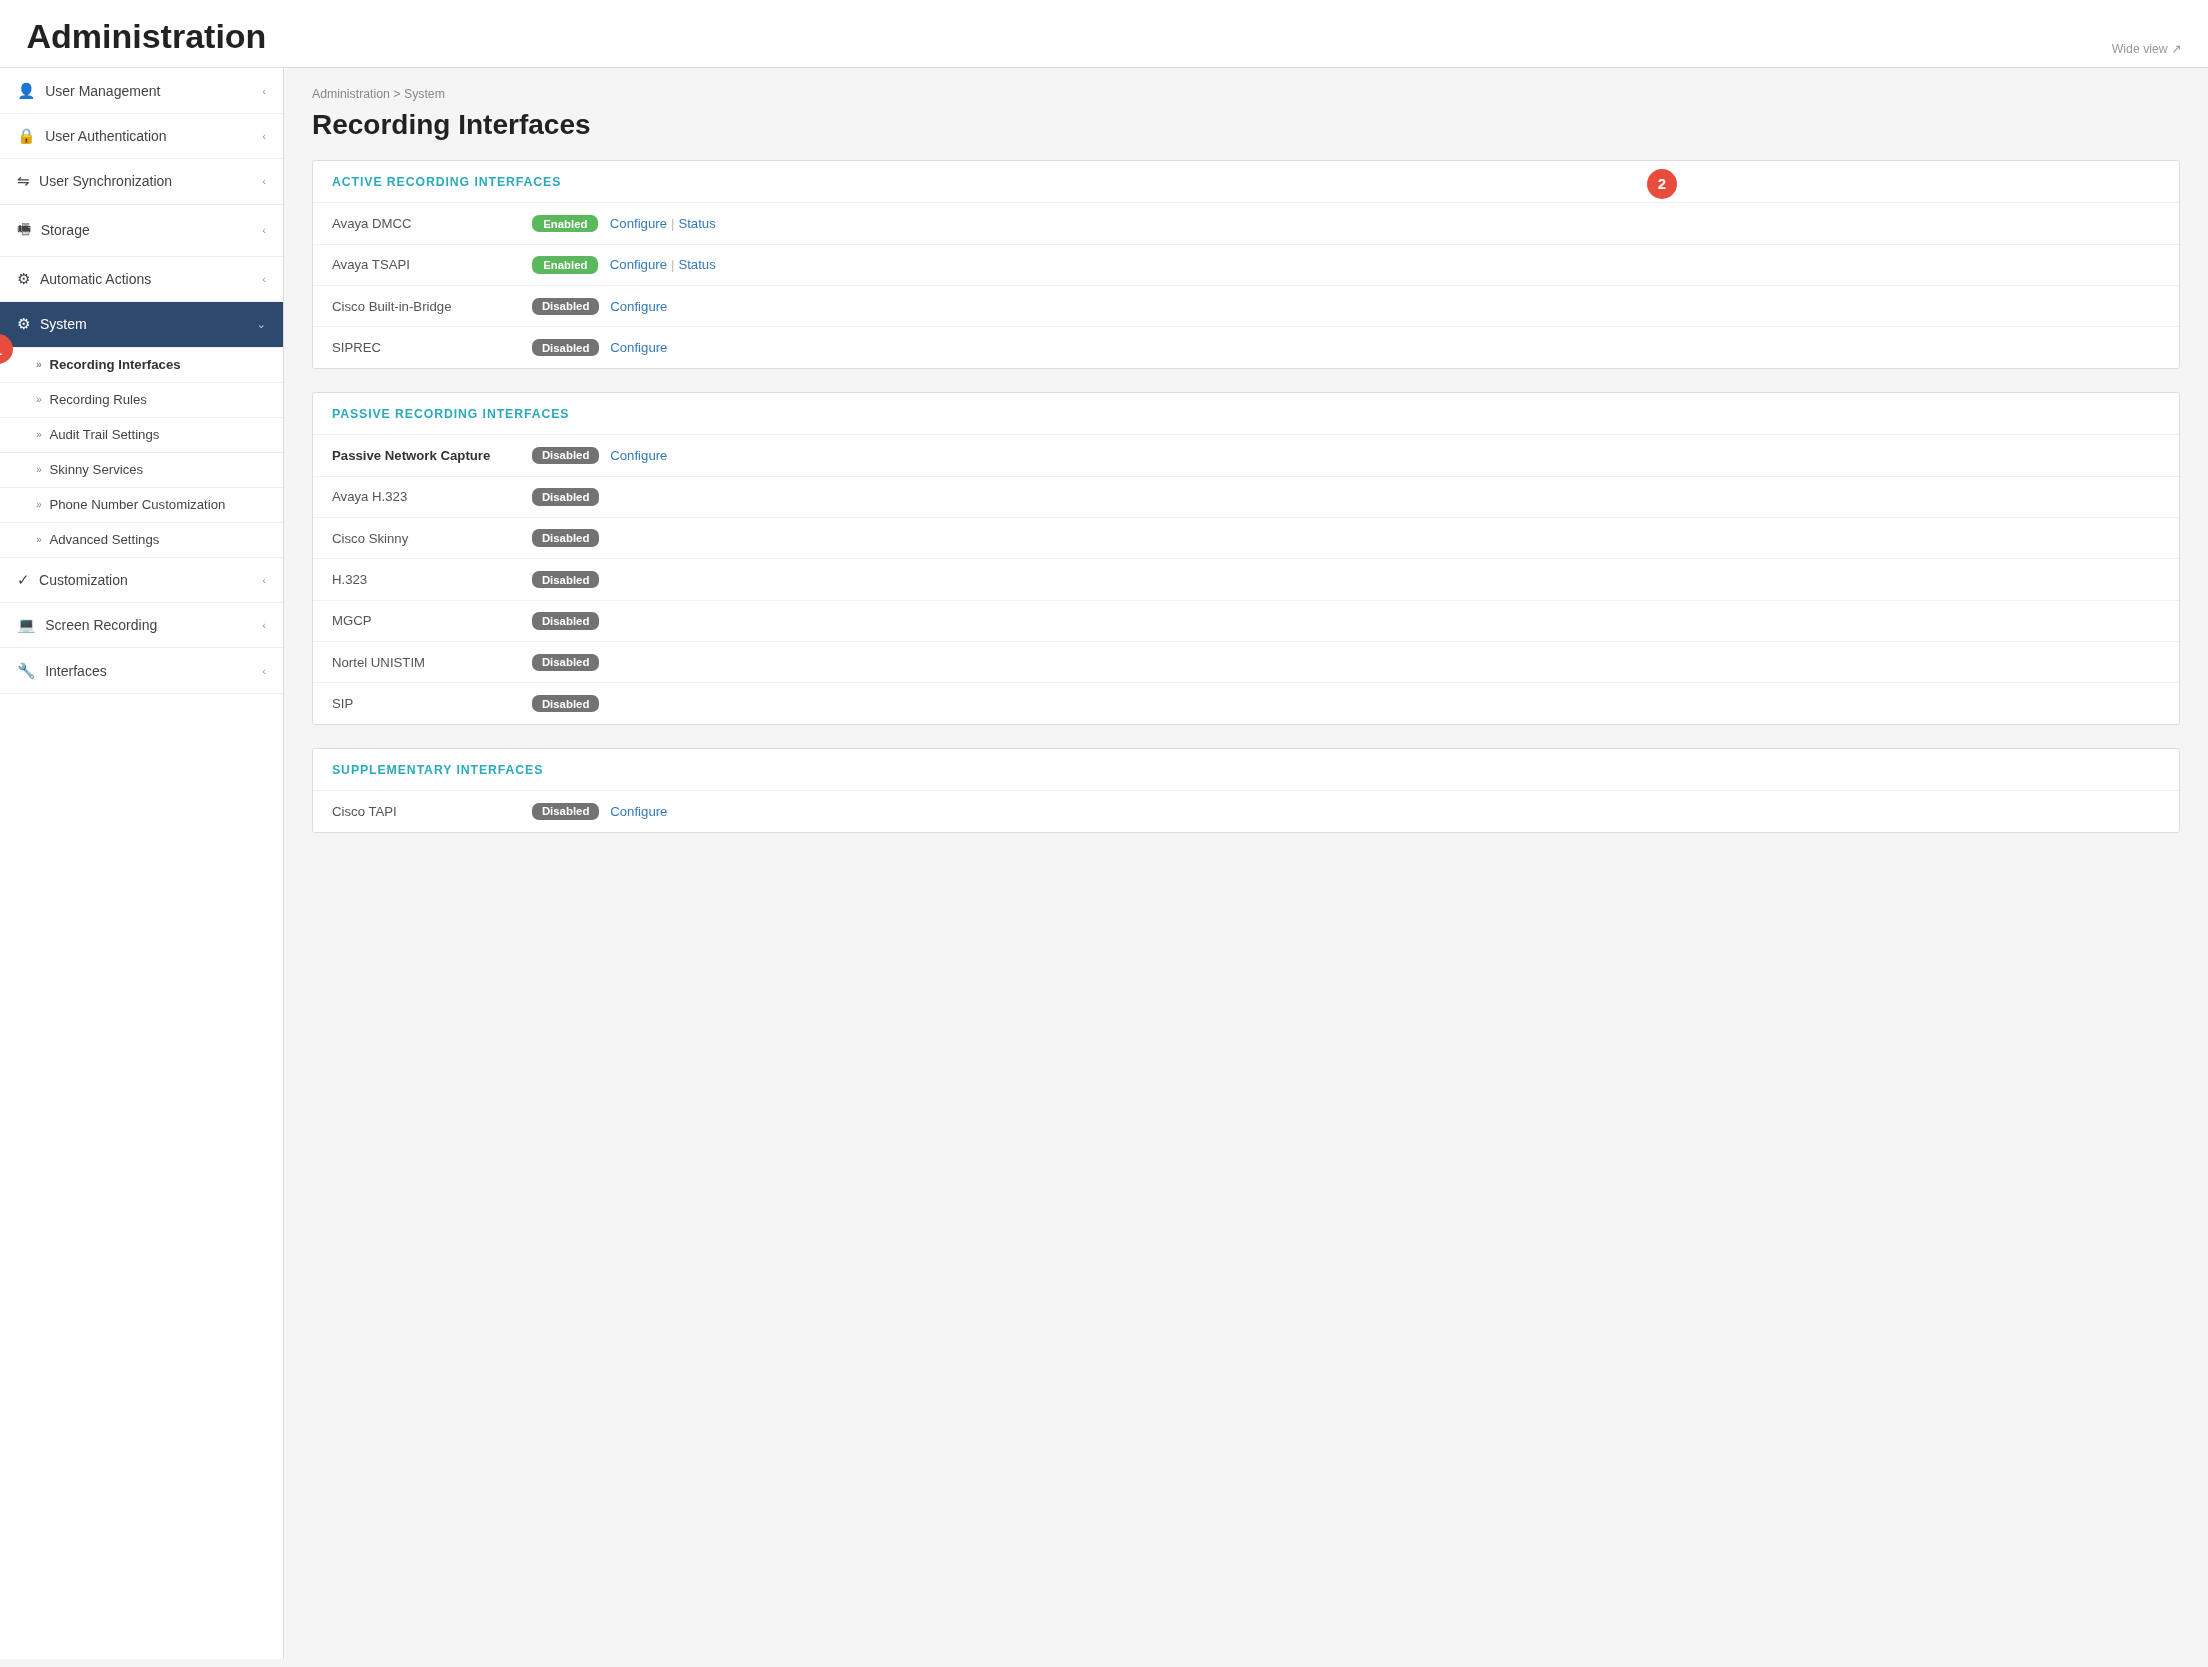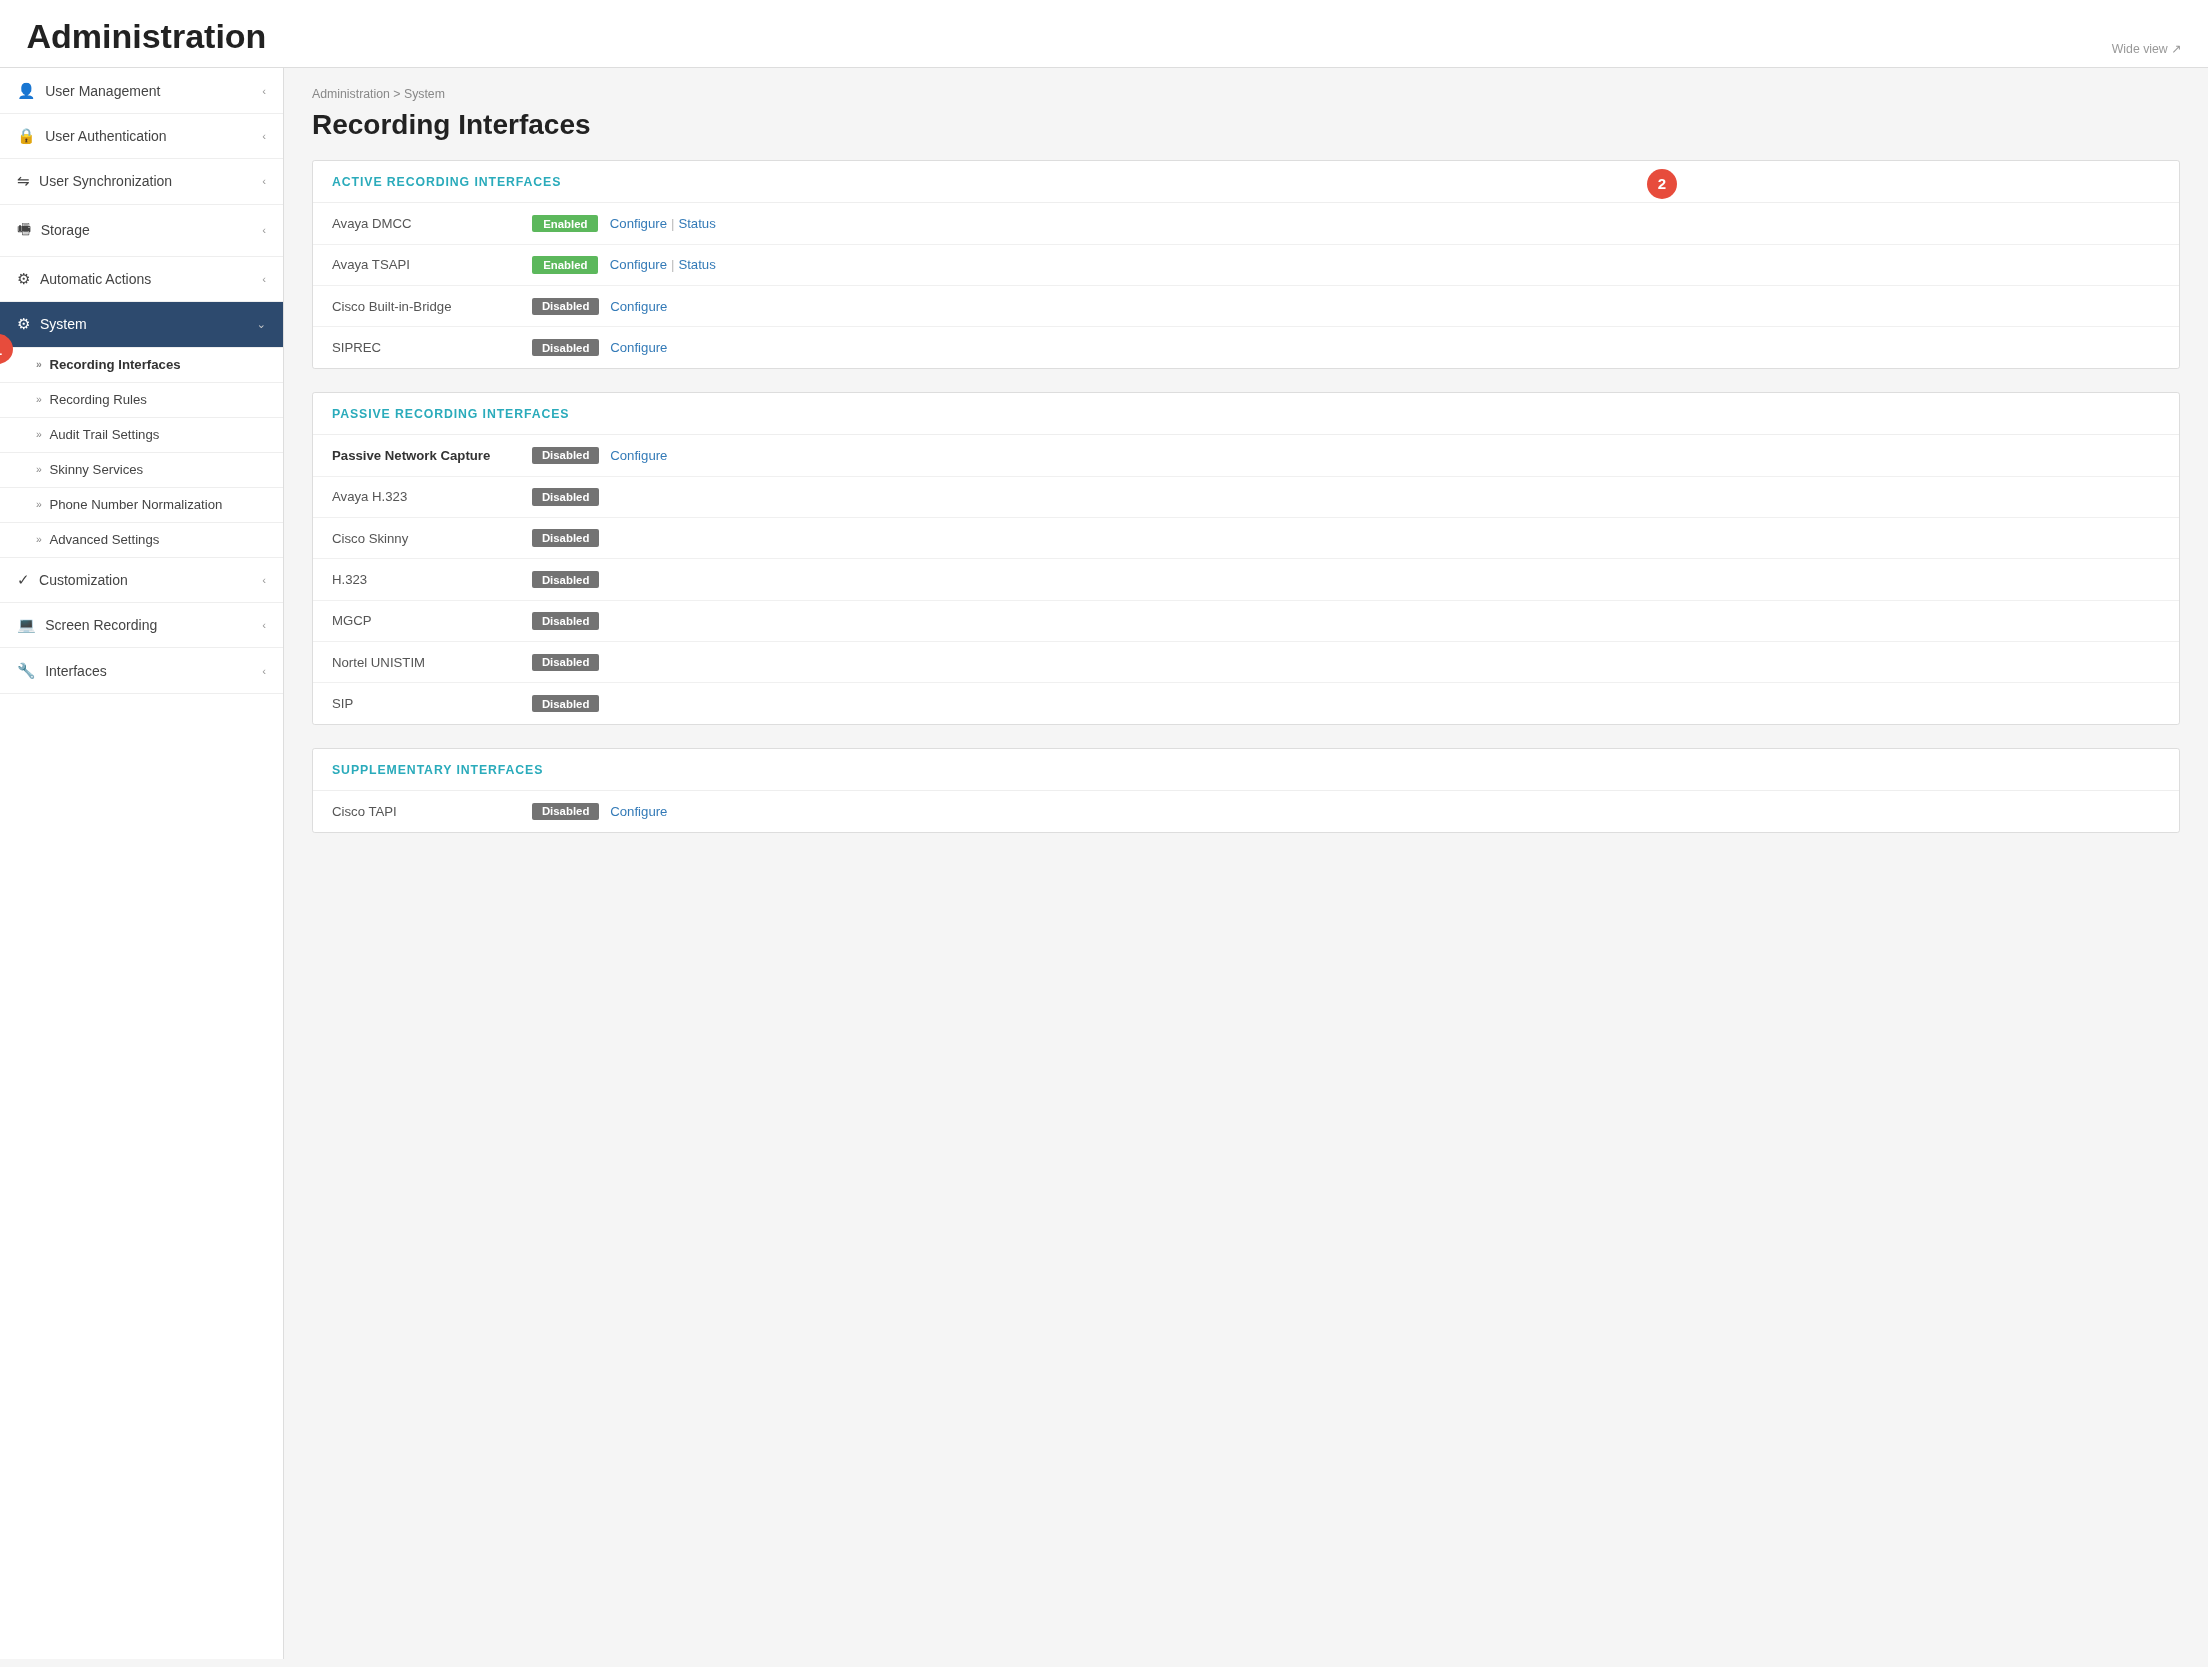--- a/index.html
+++ b/index.html
@@ -114,21 +114,21 @@
       min-width: 189px;
       color: #555;
       font-size: 13.2px;
     }
     .interface-name.bold { font-weight: 700; color: #333; }
 
     
     .badge {
       display: inline-block;
       padding: 2.8px 9.5px;
-      border-radius: 2px;
+      border-radius: 7px;
       font-size: 11.4px;
       font-weight: 600;
       color: #fff;
       min-width: 66px;
       text-align: center;
     }
     .badge-enabled { background: #5cb85c; }
     .badge-disabled { background: #737373; }
 
     
@@ -211,21 +211,21 @@
         <div class="sub-item">
           <span class="sub-item-arrow">»</span>
           <span>Audit Trail Settings</span>
         </div>
         <div class="sub-item">
           <span class="sub-item-arrow">»</span>
           <span>Skinny Services</span>
         </div>
         <div class="sub-item">
           <span class="sub-item-arrow">»</span>
-          <span>Phone Number Normalization</span>
+          <span>Phone Number Customization</span>
         </div>
         <div class="sub-item">
           <span class="sub-item-arrow">»</span>
           <span>Advanced Settings</span>
         </div>
       </div>
 
       <div style="position:absolute; left:-17px; top:32px; width:30px; height:30px; border-radius:50%; background:#e74c3c; color:#fff; font-size:15px; font-weight:700; display:flex; align-items:center; justify-content:center; pointer-events:none; z-index:10;">
         <span>1</span>
       </div>

